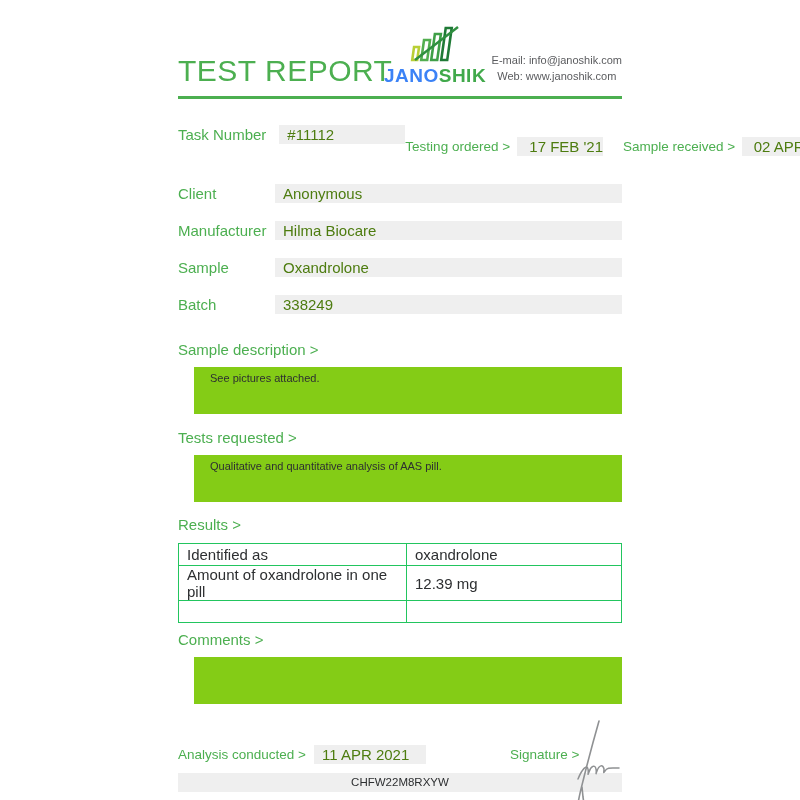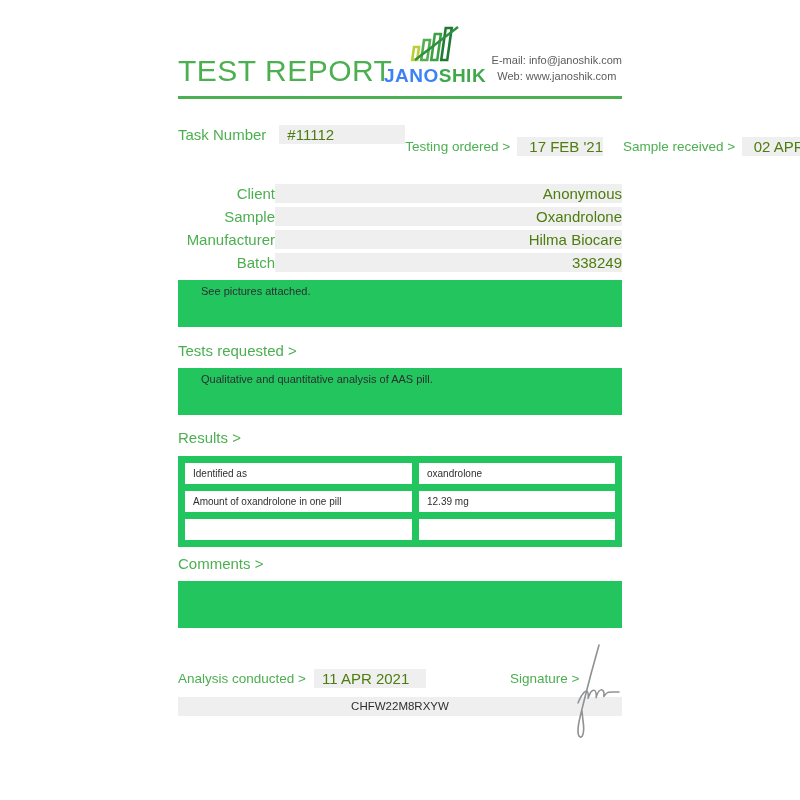--- a/index.html
+++ b/index.html
@@ -23,37 +23,37 @@
   .g-label{color:#4caf50;font-size:15px;line-height:19px;white-space:nowrap;}
   .g-label.small{font-size:13.5px;}
   .val-box{background:#efefef;color:#4d7c0f;font-size:15px;line-height:19px;height:19px;
            padding-left:8px;box-sizing:border-box;overflow:hidden;white-space:nowrap;}
   .task-num-box{width:126px;margin-left:13px;}
   .dates{display:flex;flex-direction:row;gap:20px;margin-top:24px;}
   .date-line{display:flex;justify-content:flex-end;align-items:center;gap:7px;}
   .date-box{width:86px;text-align:right;}
 
   
-  .info{margin-top:28px;display:flex;flex-direction:column;gap:4px;text-align:right;}
+  .info{margin-top:28px;display:flex;flex-direction:column;gap:18px;}
   .info-row{display:flex;}
   .info-row .g-label{width:97px;flex:0 0 97px;}
   .info-row .val-box{flex:1;}
 
   
   .sec-head{color:#4caf50;font-size:15px;line-height:18px;}
-  .sec-box{background:#22c55e;margin-top:8px;height:47px;box-sizing:border-box;
-           padding:5px 23px;font-size:11px;color:#2d2f31;}
+  .sec-box{background:#84cc16;margin-top:8px;height:47px;box-sizing:border-box;
+           padding:5px 16px;font-size:11px;color:#2d2f31;margin-left:16px;}
   .mt-sample{margin-top:27px;}
   .mt-tests{margin-top:15px;}
   .mt-results{margin-top:14px;}
   .mt-comments{margin-top:8px;}
 
   
   .res-table{margin-top:9px;border-collapse:collapse;width:100%;}
-  .res-table td{border:7px solid #22c55e;height:21px;font-size:10px;
+  .res-table td{border:1px solid #22c55e;height:21px;font-size:15px;
                 padding:0 0 0 8px;color:#2d2f31;}
   .res-table td.c1{width:219px;}
 
   
   .footer-row{margin-top:41px;display:flex;align-items:flex-end;position:relative;height:19px;}
   .analysis-box{width:112px;margin-left:8px;}
   .sig-label{margin-left:84px;}
   .sig-wrap{position:absolute;left:385px;top:-28px;width:62px;height:100px;}
   .verify-line{margin-top:58px;color:#4caf50;font-size:15.5px;line-height:18px;white-space:nowrap;}
   .key-box{margin-top:9px;background:#efefef;height:19px;line-height:19px;
@@ -106,33 +106,34 @@
       </div>
     </div>
   </div>
 
   <div class="info">
     <div class="info-row">
       <span class="g-label">Client</span>
       <span class="val-box">Anonymous</span>
     </div>
     <div class="info-row">
+      <span class="g-label">Manufacturer</span>
+      <span class="val-box">Hilma Biocare</span>
+    </div>
+    <div class="info-row">
       <span class="g-label">Sample</span>
       <span class="val-box">Oxandrolone</span>
-    </div>
-    <div class="info-row">
-      <span class="g-label">Manufacturer</span>
-      <span class="val-box">Hilma Biocare</span>
     </div>
     <div class="info-row">
       <span class="g-label">Batch</span>
       <span class="val-box">338249</span>
     </div>
   </div>
 
+  <div class="sec-head mt-sample">Sample description &gt;</div>
   <div class="sec-box">See pictures attached.</div>
 
   <div class="sec-head mt-tests">Tests requested &gt;</div>
   <div class="sec-box">Qualitative and quantitative analysis of AAS pill.</div>
 
   <div class="sec-head mt-results">Results &gt;</div>
   <table class="res-table">
     <tbody>
       <tr>
         <td class="c1">Identified as</td>

